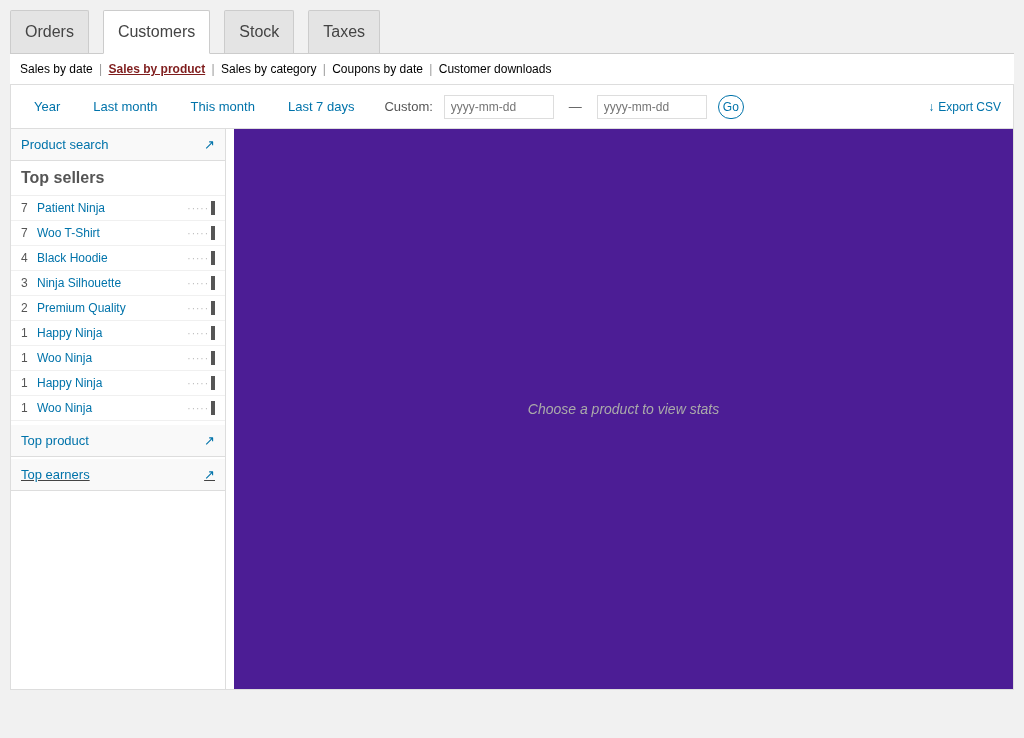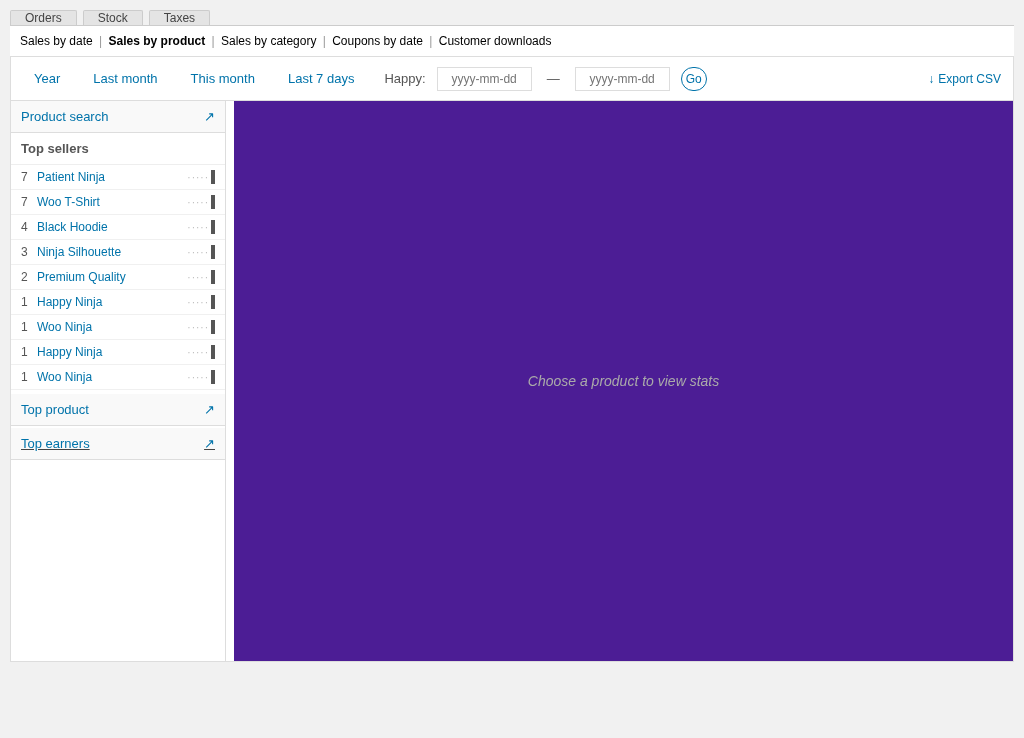--- a/index.html
+++ b/index.html
@@ -3,36 +3,36 @@
   <meta charset="utf-8">
   <style>
     * { box-sizing: border-box; margin: 0; padding: 0; }
     body { font-family: -apple-system, BlinkMacSystemFont, "Segoe UI", Arial, sans-serif; font-size: 13px; background: #f1f1f1; color: #444; }
 
     .app-wrapper { width: 1024px; min-height: 738px; background: #f1f1f1; padding: 10px; }
 
     
     .tabs-row { display: flex; border-bottom: 1px solid #ccc; margin-bottom: 0; }
     .tab-btn {
-      padding: 0 14px;
+      padding: 12px 14px;
       border: 1px solid #ccc;
       border-bottom: none;
       background: #e4e4e4;
       cursor: pointer;
-      font-size: 12px;
+      font-size: 16px;
       color: #444;
-      margin-right: 6px;
+      margin-right: 14px;
       border-radius: 2px 2px 0 0;
     }
     .tab-btn.active { background: #fff; border-bottom: 1px solid #fff; margin-bottom: -1px; z-index: 1; }
 
     
     .subnav { background: #fff; border-bottom: 1px solid #ddd; padding: 8px 10px; font-size: 12px; }
     .subnav a { color: #000000; text-decoration: none; }
-    .subnav a.active { color: #000000; font-weight: bold; }
+    .subnav a.active { color: #7f1d1d; font-weight: bold; text-decoration: underline; }
     .subnav span.sep { color: #999; margin: 0 3px; }
 
     
     .filter-row {
       background: #fff;
       border: 1px solid #ddd;
       border-top: none;
       padding: 8px 12px;
       display: flex;
       align-items: center;
@@ -46,22 +46,21 @@
       font-size: 13px;
       color: #0073aa;
       border-radius: 2px;
     }
     .custom-label { margin-left: 8px; font-size: 13px; color: #555; }
     .date-input {
       border: 1px solid #ddd;
       padding: 4px 6px;
       font-size: 12px;
       color: #999;
-      width: 95px;
-      text-align: center;
+      width: 110px;
     }
     .dash { margin: 0 4px; color: #555; }
     .go-btn {
       padding: 4px 4px;
       background: #fff;
       border: 1px solid #0073aa;
       color: #0073aa;
       cursor: pointer;
       font-size: 12px;
       border-radius: 12px;
@@ -88,40 +87,41 @@
       align-items: center;
       justify-content: space-between;
       padding: 8px 10px;
       background: #f9f9f9;
       border-bottom: 1px solid #ddd;
       cursor: pointer;
     }
     .panel-section-header span { color: #0073aa; font-size: 13px; }
     .expand-icon { color: #0073aa; font-size: 14px; }
 
-    .top-sellers-label { padding: 8px 10px; font-size: 13px; color: #555; font-weight: 600; background: #fff; border-bottom: 1px solid #eee; }
+    .top-sellers-label { padding: 8px 10px; font-size: 16px; color: #555; font-weight: 600; background: #fff; border-bottom: 1px solid #eee; }
 
     .seller-row { display: flex; align-items: center; padding: 5px 10px; border-bottom: 1px solid #f0f0f0; }
     .seller-rank { color: #555; font-size: 12px; width: 16px; flex-shrink: 0; }
     .seller-name { color: #0073aa; font-size: 12px; flex: 1; text-decoration: none; }
     .seller-bar { margin-left: auto; display: flex; align-items: center; }
     .bar-dots { color: #bbb; font-size: 10px; letter-spacing: 1px; }
     .bar-block { width: 4px; height: 14px; background: #555; display: inline-block; margin-left: 2px; }
 
     
     .right-panel { flex: 1; display: flex; align-items: center; justify-content: center; min-height: 560px; background: #4c1d95; }
     .placeholder-text { color: #aaa; font-size: 14px; font-style: italic; }
   </style>
 </head>
 <body>
 
 <div class="app-wrapper">
 
   <div class="tabs-row">
     <button class="tab-btn">Orders</button>
+    <button class="tab-btn active">Customers</button>
     <button class="tab-btn">Stock</button>
     <button class="tab-btn">Taxes</button>
   </div>
 
   <div class="subnav">
     <a href="#">Sales by date</a>
     <span class="sep"> | </span>
     <a href="#" class="active">Sales by product</a>
     <span class="sep"> | </span>
     <a href="#">Sales by category</a>
@@ -129,21 +129,21 @@
     <a href="#">Coupons by date</a>
     <span class="sep"> | </span>
     <a href="#">Customer downloads</a>
   </div>
 
   <div class="filter-row">
     <button class="filter-btn">Year</button>
     <button class="filter-btn">Last month</button>
     <button class="filter-btn">This month</button>
     <button class="filter-btn">Last 7 days</button>
-    <span class="custom-label">Happy:</span>
+    <span class="custom-label">Custom:</span>
     <input class="date-input" type="text" placeholder="yyyy-mm-dd" style="">
     <span class="dash">—</span>
     <input class="date-input" type="text" placeholder="yyyy-mm-dd" style="">
     <button class="go-btn">Go</button>
     <a class="export-csv">
       <span>↓</span>
       <span>Export CSV</span>
     </a>
   </div>
 

